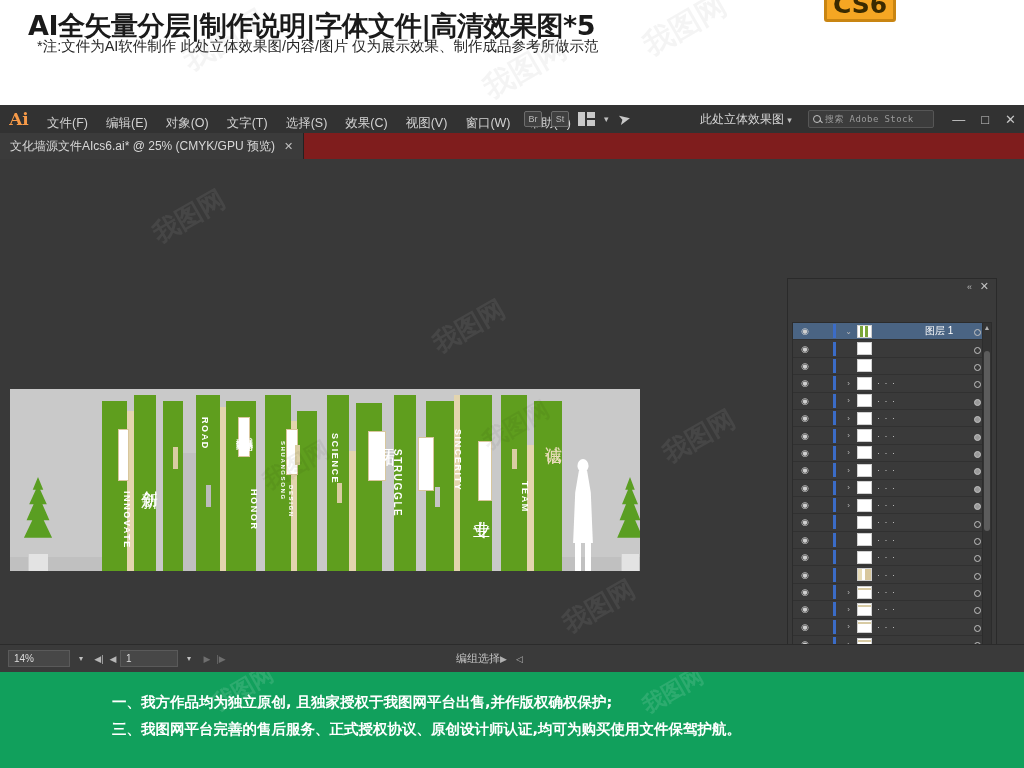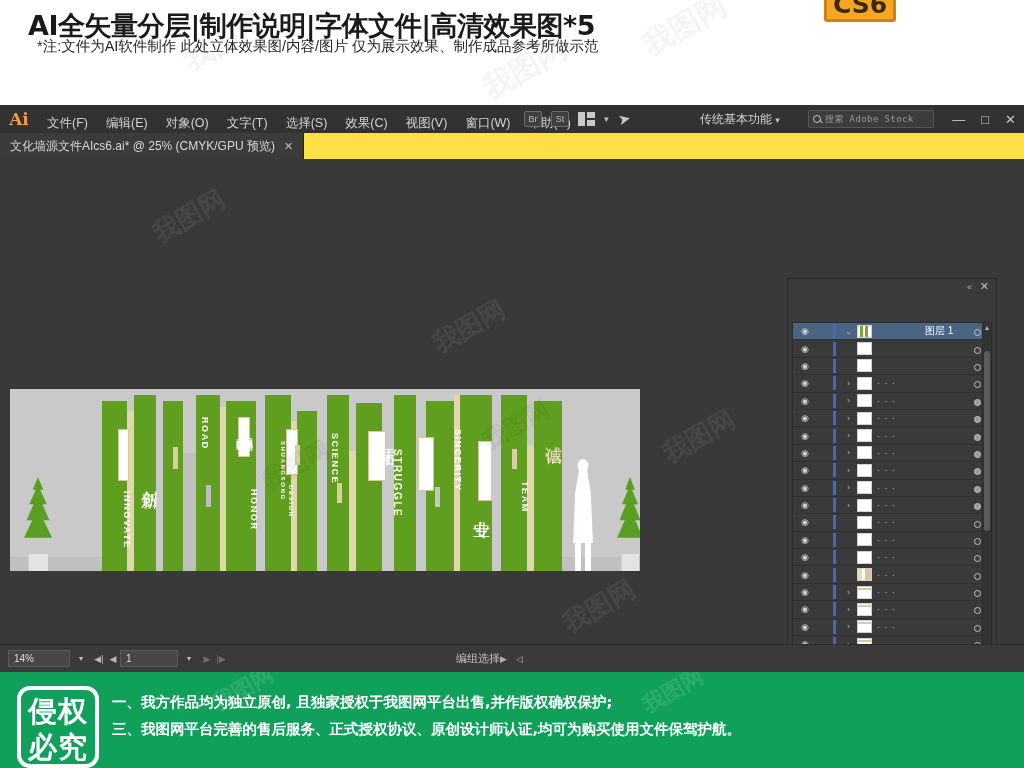--- a/index.html
+++ b/index.html
@@ -93,21 +93,21 @@
     background:#c3c3c3;right:-3px;bottom:0;transform:rotate(45deg);}
   .stock-ph { color:#9a9a9a; font-size:9px; font-family:"DejaVu Sans Mono","Liberation Mono",monospace;
               letter-spacing:0.4px; white-space:nowrap; overflow:hidden; }
   .winbtns { position:absolute; right:8px; top:0; height:28px;
              display:flex; align-items:center; gap:16px; }
   .winbtns span { color:#c8c8c8; font-size:13px; line-height:1; }
 
   
   .tabbar {
     position:absolute; left:0; top:28px; width:1024px; height:26px;
-    background:#fde047;
+    background:#7f1d1d;
   }
   .doctab {
     position:absolute; left:0; top:0; height:26px; padding:0 10px;
     background:#3b3b3b; display:flex; align-items:center; gap:9px;
     border-right:1px solid #222;
   }
   .doctab-label { color:#d8d8d8; font-size:12px; white-space:nowrap; }
   .doctab-close { color:#c0c0c0; font-size:11px; font-weight:bold; }
 
   
@@ -286,21 +286,21 @@
       <div class="arrange-ic">
         <i style="left:0;top:0;width:7px;height:14px;"></i>
         <i style="left:9px;top:0;width:8px;height:6px;"></i>
         <i style="left:9px;top:8px;width:8px;height:6px;"></i>
       </div>
       <div class="chev">▾</div>
       <div class="plane">➤</div>
     </div>
 
     <div class="workspace-sel">
-      <span>传统基本功能</span>
+      <span>此处立体效果图</span>
       <span class="chev">▾</span>
     </div>
 
     <div class="stock-search">
       <span class="mag"></span>
       <span class="stock-ph">搜索 Adobe Stock</span>
     </div>
 
     <div class="winbtns">
       <span>—</span>
@@ -651,18 +651,17 @@
     <div class="sb-right" style="left:500px;">
       <span>▶</span>
       <span>◁</span>
     </div>
   </div>
 </div>
 
 <div class="greenbar">
   <div class="gwm" style="left:210px;top:2px;">我图网</div>
   <div class="gwm" style="left:640px;top:4px;">我图网</div>
-  <div class="seal">侵权必究</div>
   <div class="terms">
     <div>一、我方作品均为独立原创, 且独家授权于我图网平台出售,并作版权确权保护;</div>
     <div>三、我图网平台完善的售后服务、正式授权协议、原创设计师认证,均可为购买使用文件保驾护航。</div>
   </div>
 </div>
 
 </body></html>

